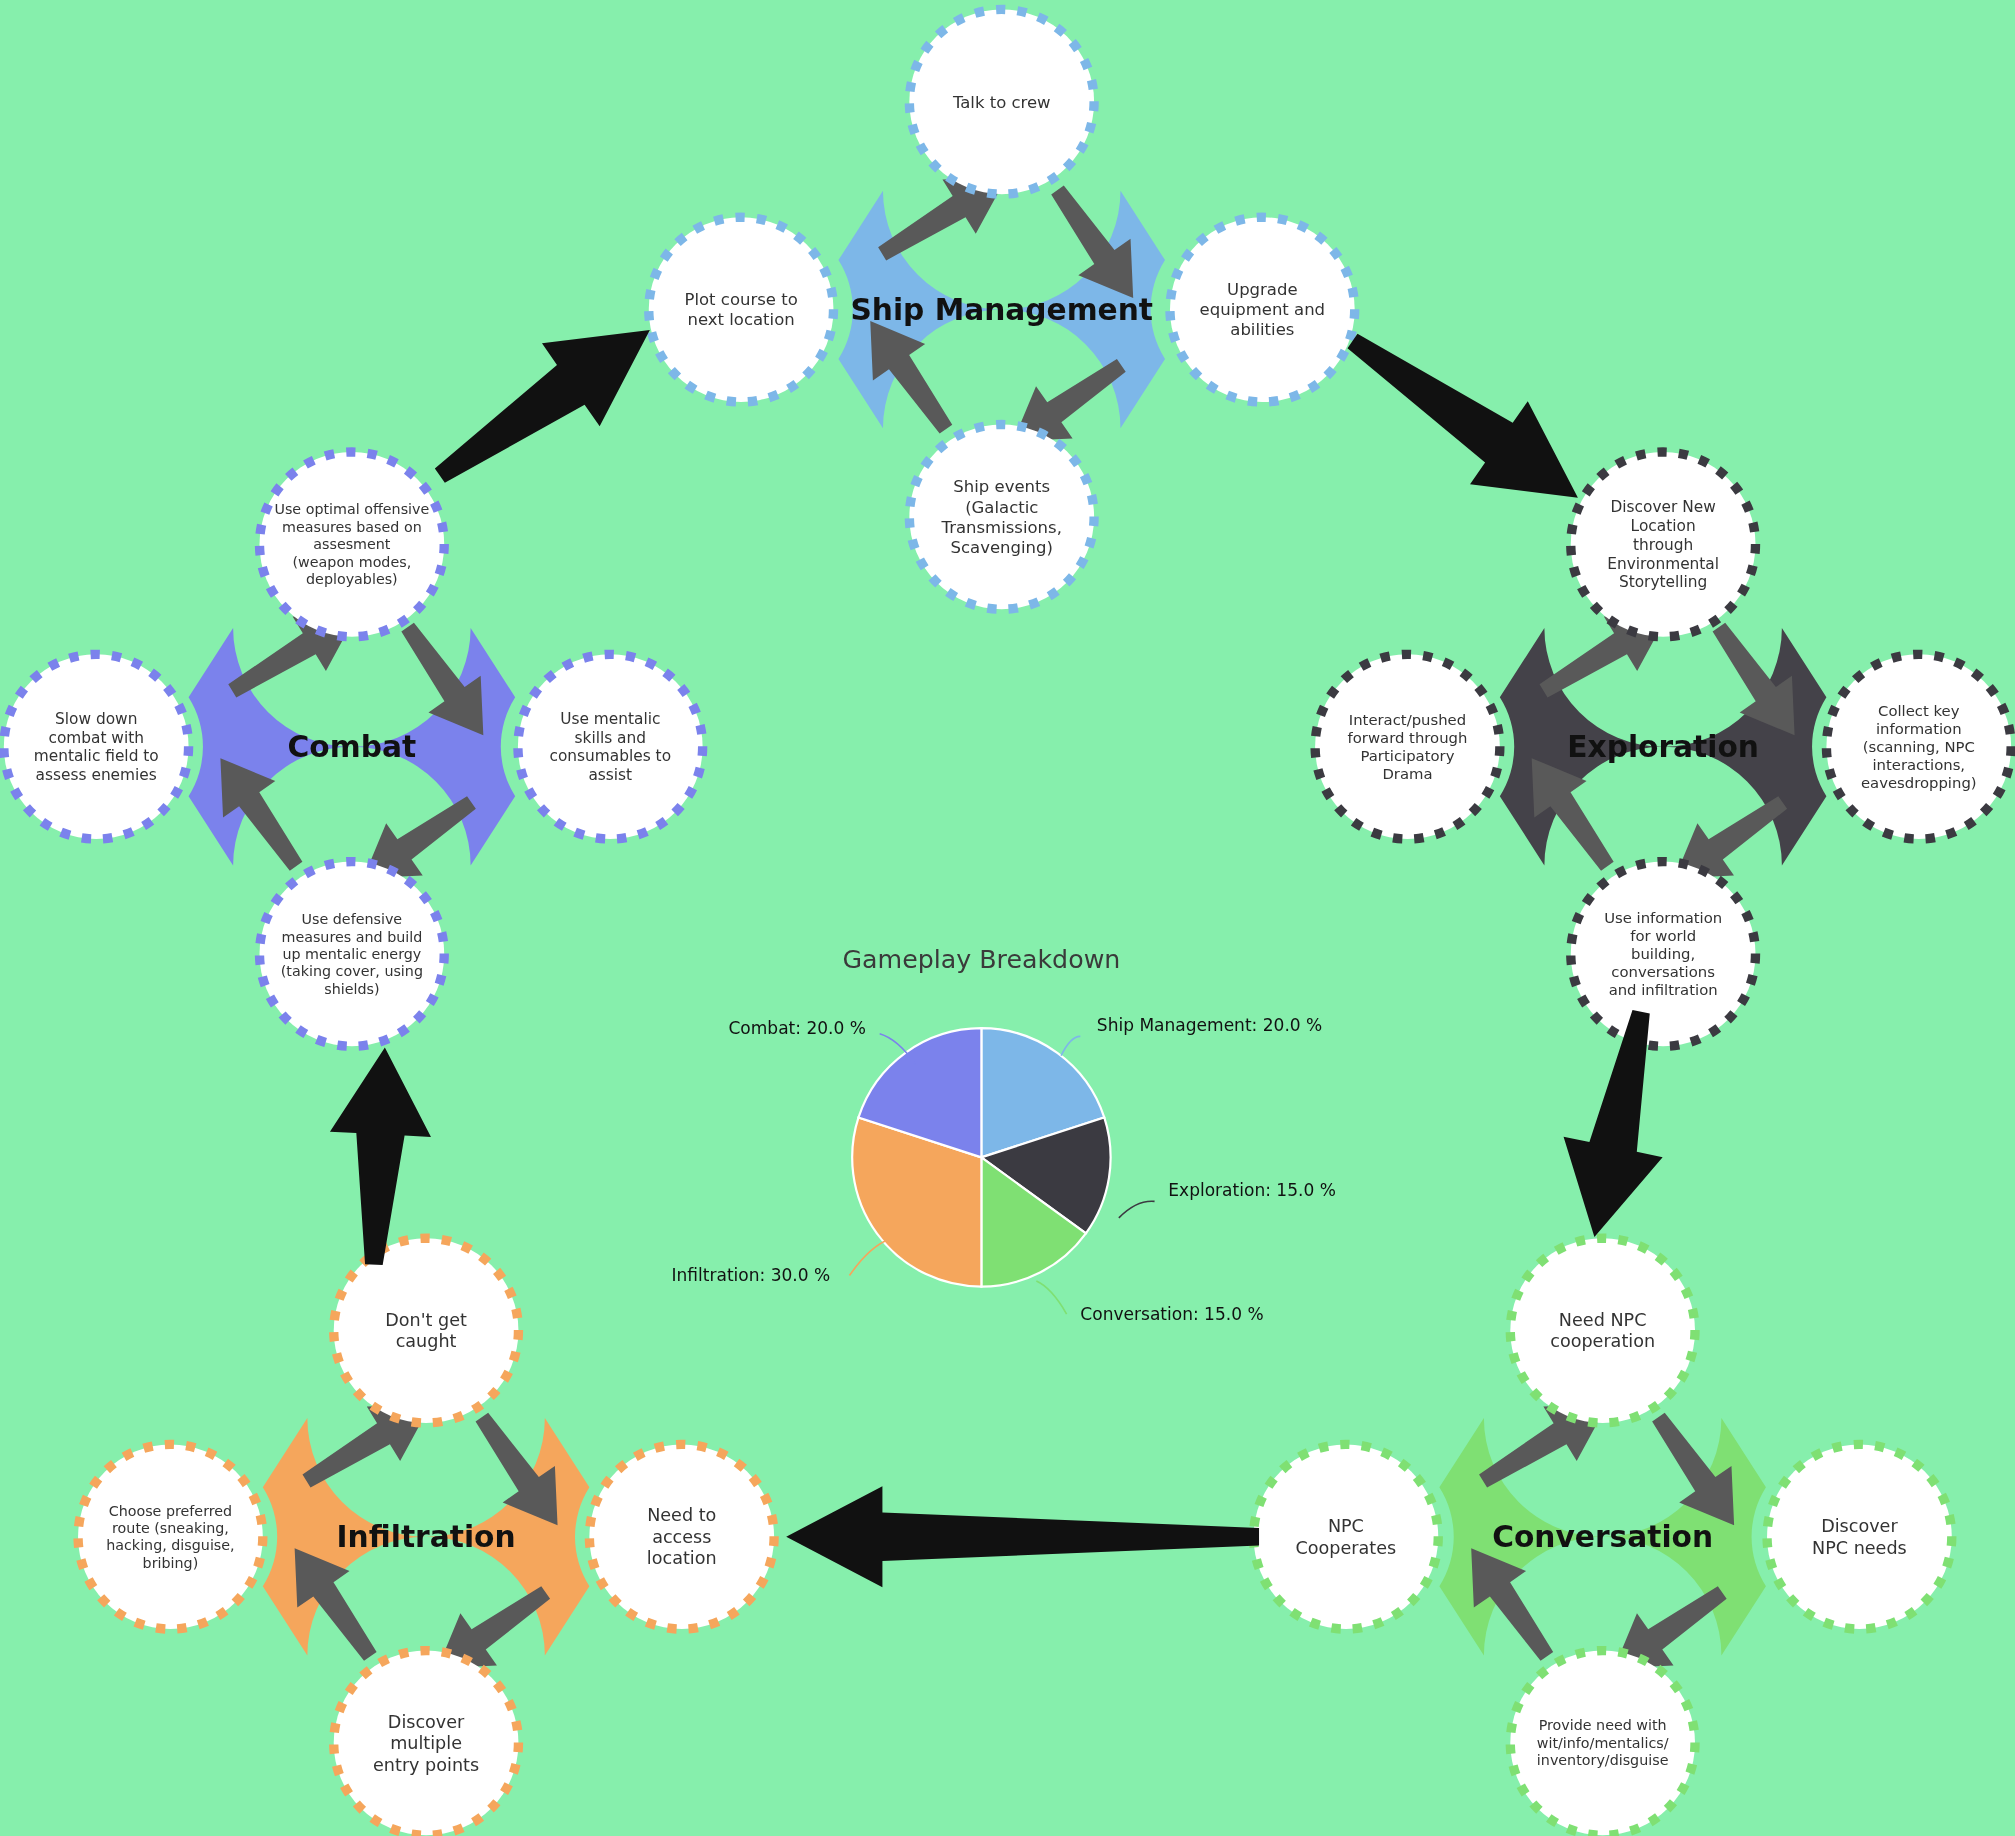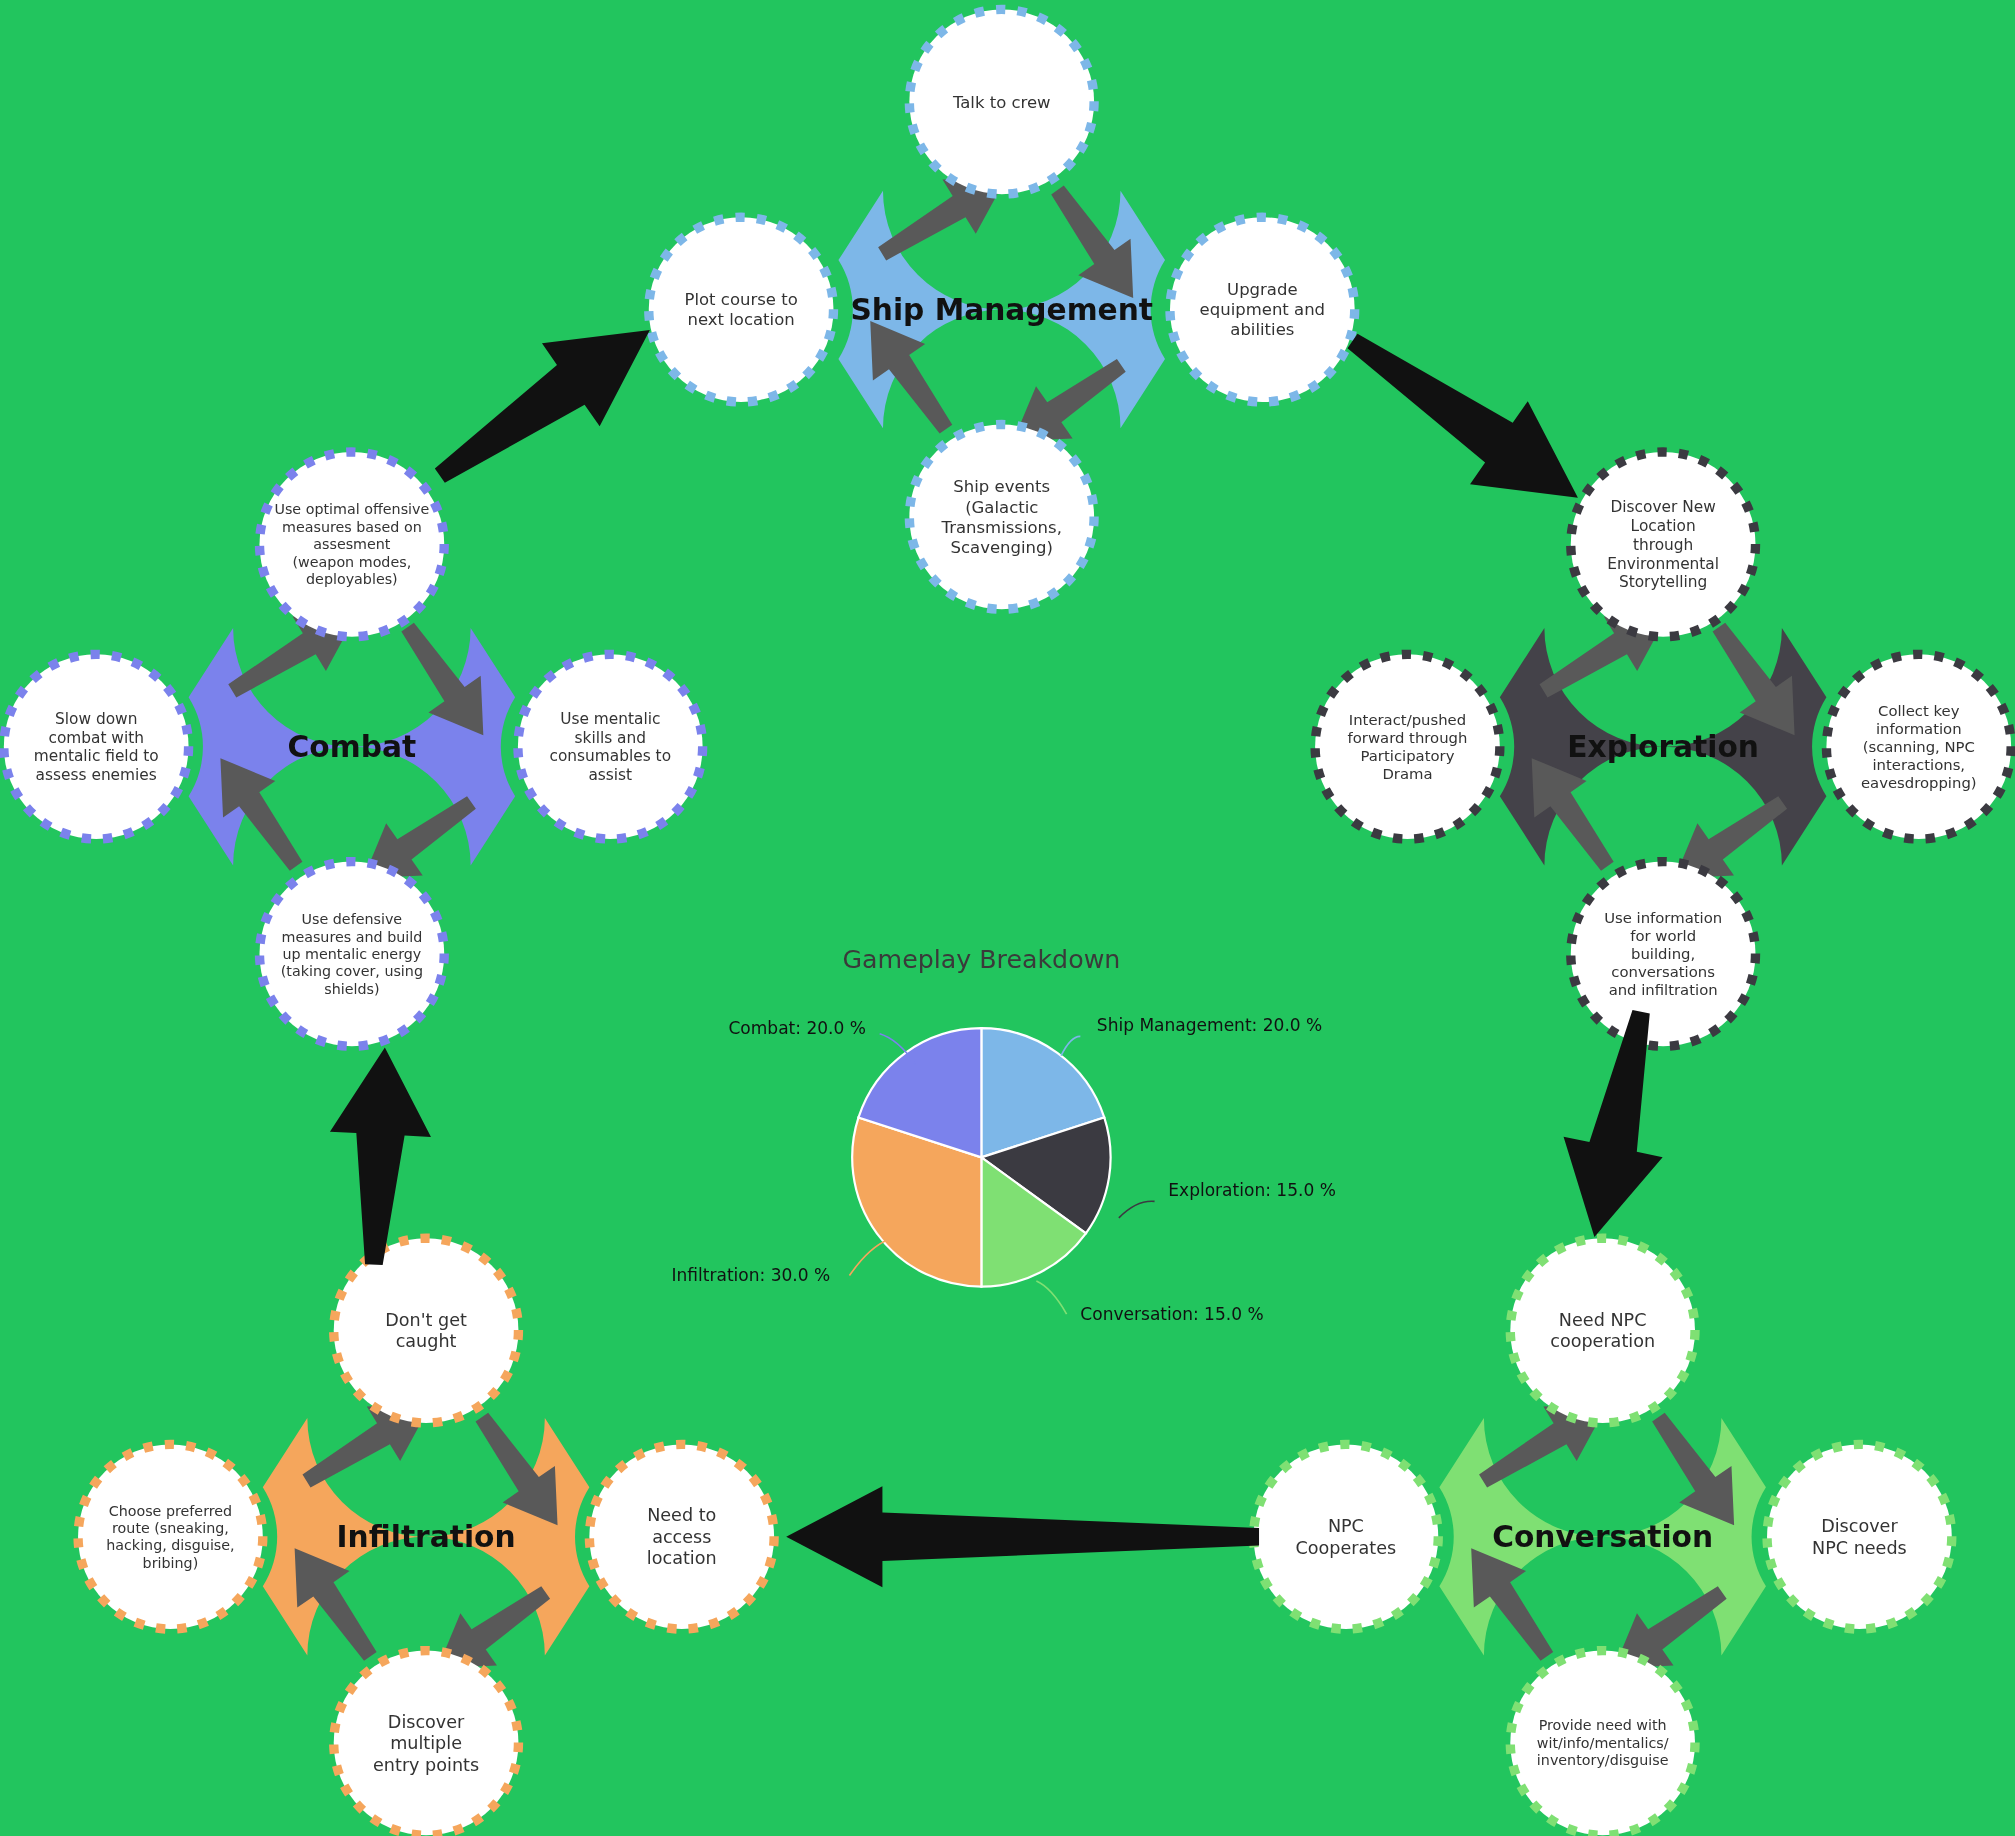--- a/index.html
+++ b/index.html
@@ -1,17 +1,17 @@
 <!DOCTYPE html>
 <html style="font-size:8.8px"><head>
 <meta charset="utf-8">
 <style>
   html,body{margin:0;padding:0;background:#ffffff;}
   body{width:2015px;height:1837px;font-family:"DejaVu Sans",sans-serif;overflow:hidden;}
-  #stage{position:relative;width:2015px;height:1837px;background:#22c55e;}
+  #stage{position:relative;width:2015px;height:1837px;background:#86efac;}
   svg#scene{position:absolute;left:0;top:0;width:2015px;height:1837px;display:block;}
   .hub-label{font-family:"DejaVu Sans",sans-serif;font-weight:bold;fill:#111111;text-anchor:middle;}
   .node-label{font-family:"DejaVu Sans",sans-serif;fill:#333333;text-anchor:middle;}
   .pie-title{font-family:"DejaVu Sans",sans-serif;fill:#3a3a3a;text-anchor:middle;font-size:46px;}
   .pie-label{font-family:"DejaVu Sans",sans-serif;fill:#111111;font-size:31px;}
   .pie-label-r{text-anchor:start;}
   .pie-label-l{text-anchor:end;}
 </style>
 </head>
 <body>

